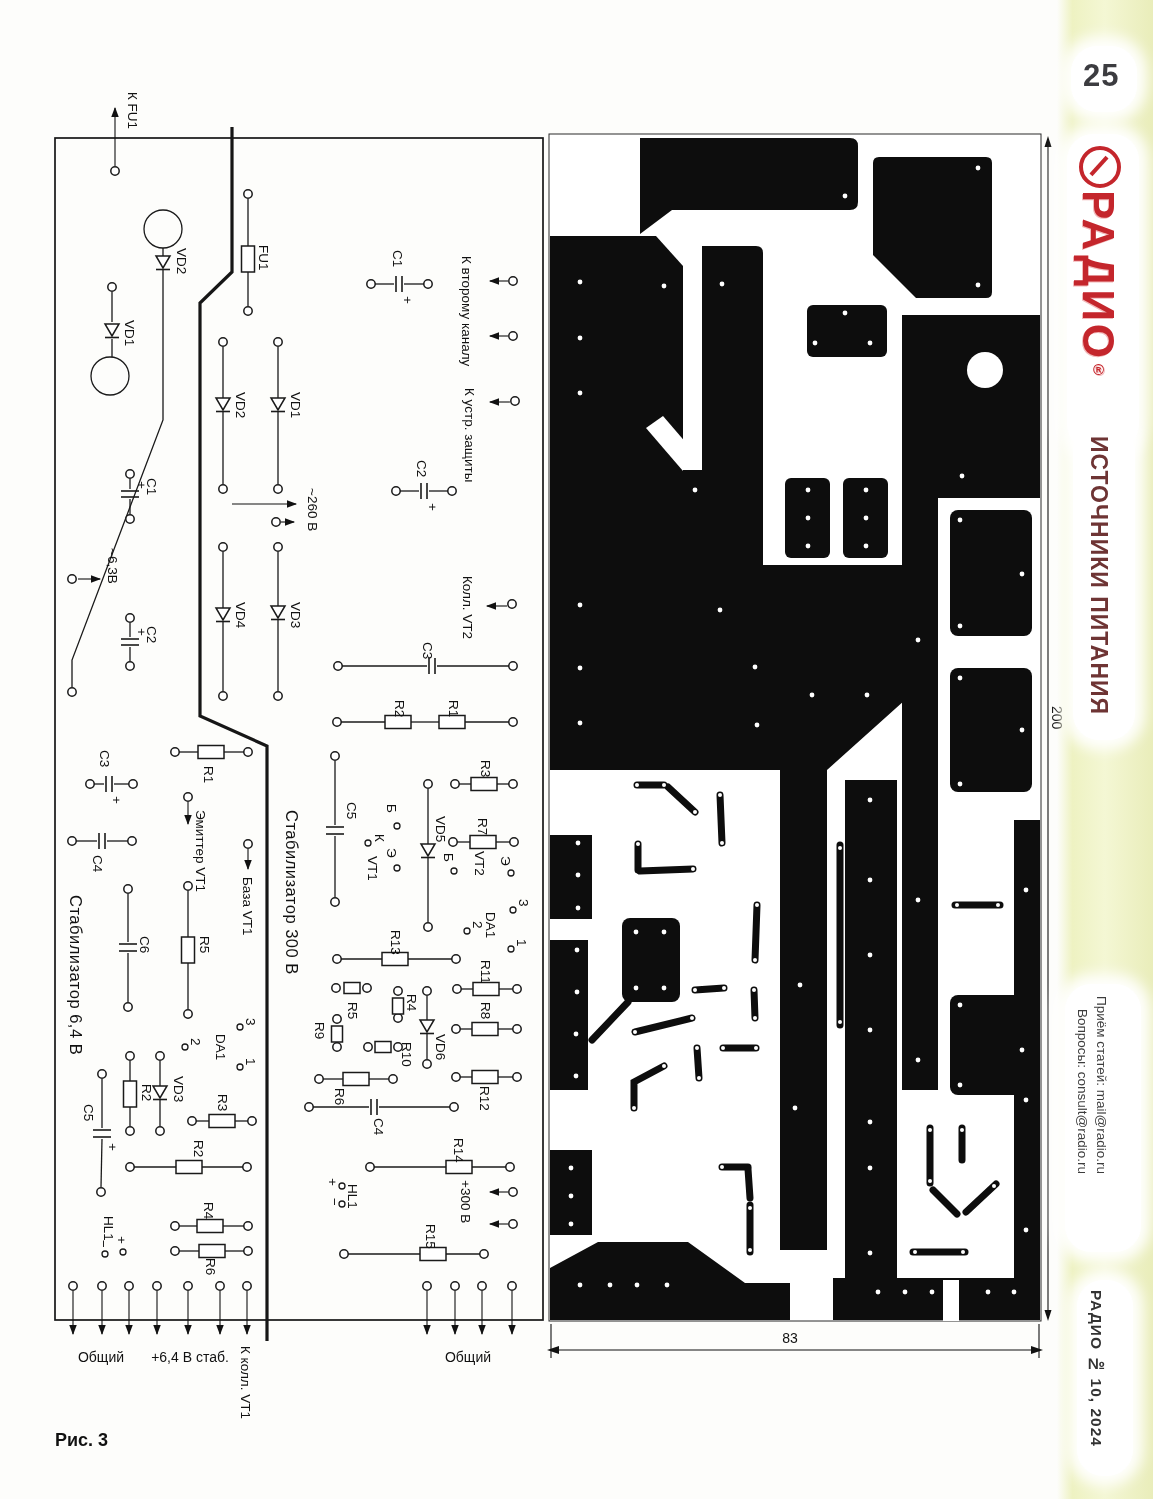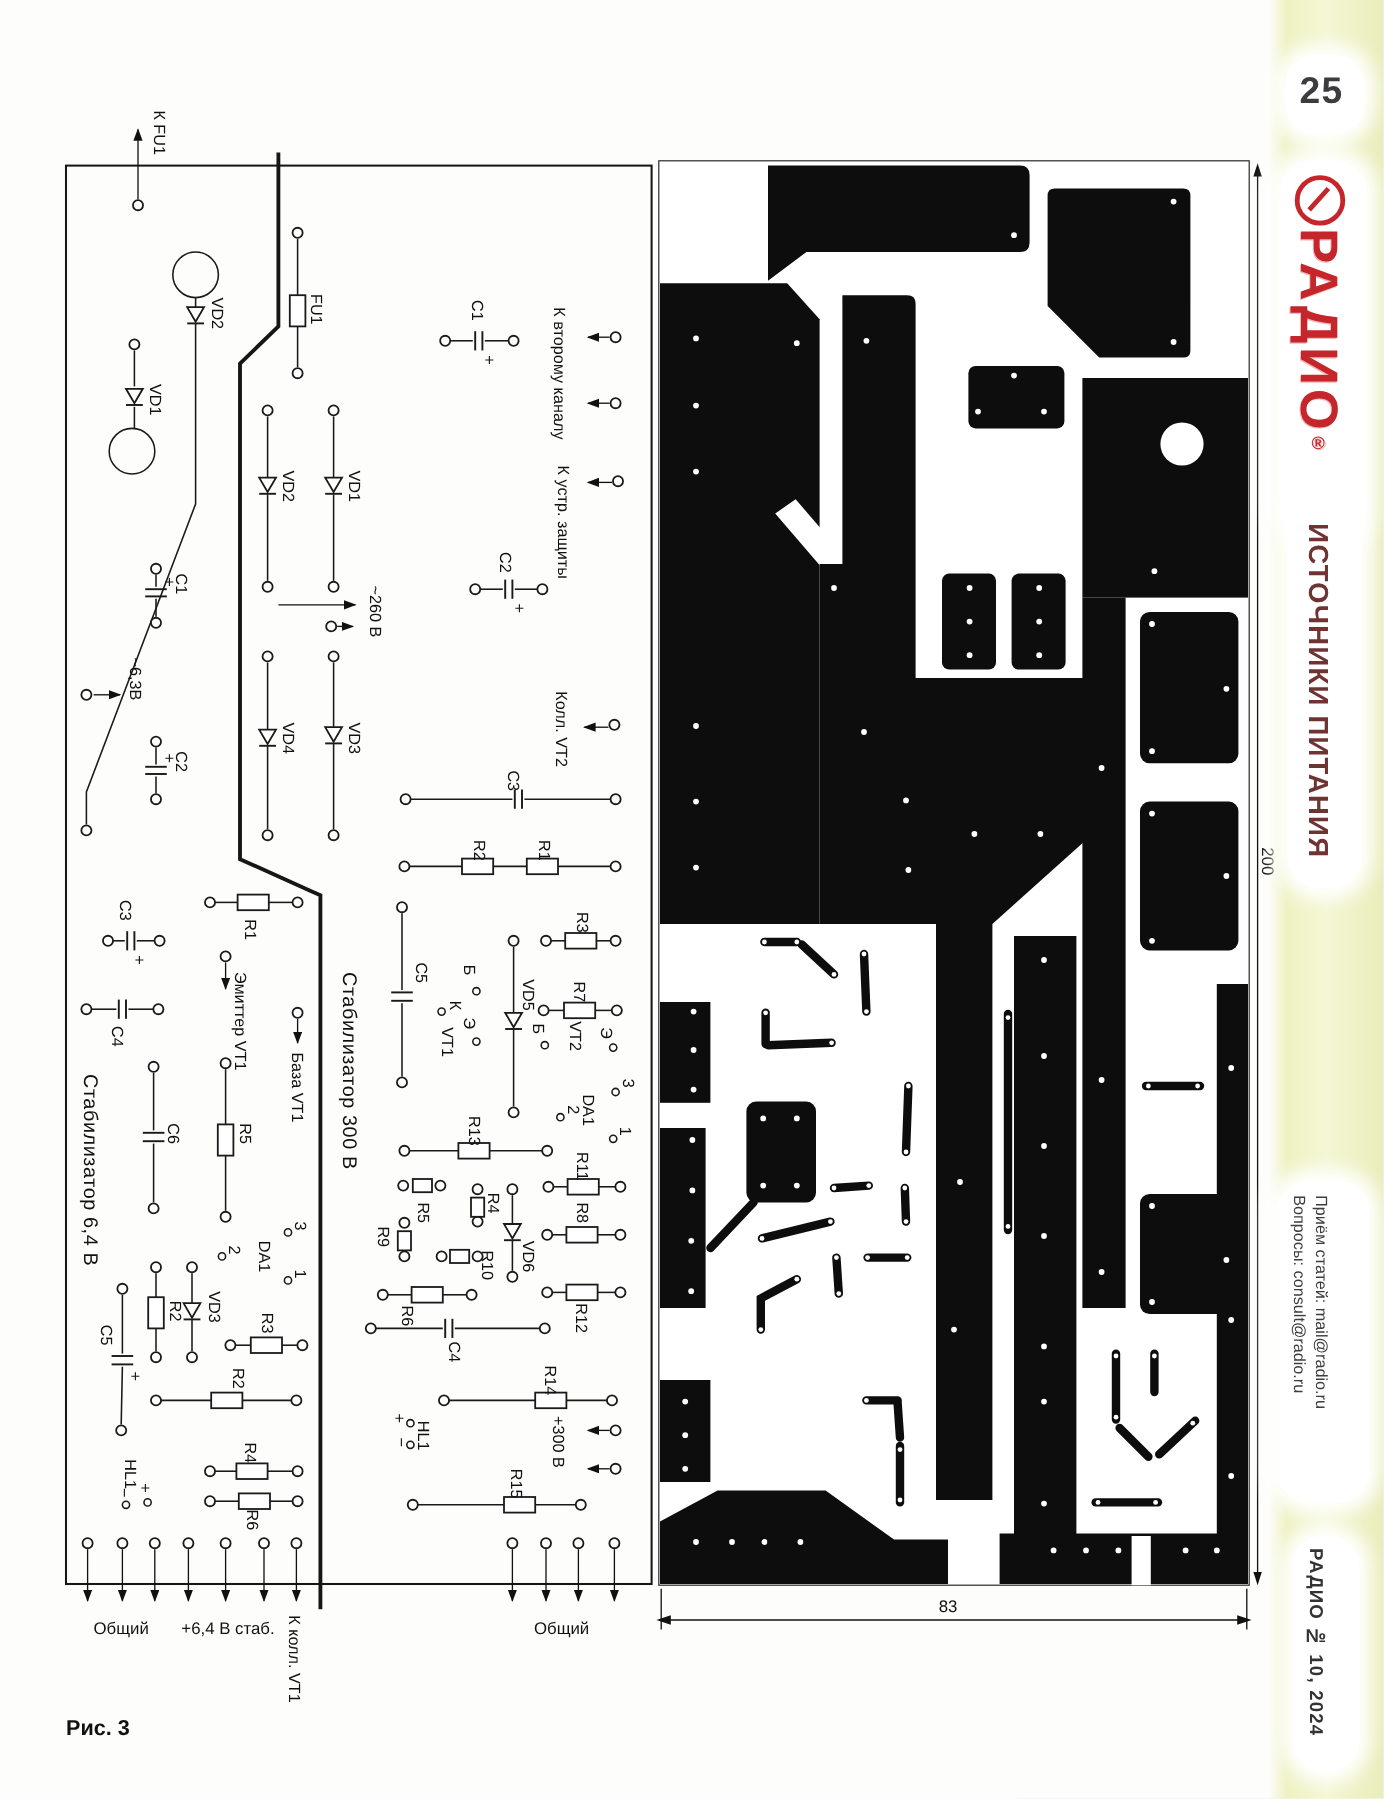--- a/index.html
+++ b/index.html
@@ -1,20 +1,20 @@
 <!DOCTYPE html>
 <html><head>
 <meta charset="utf-8">
 <style>
   html,body{margin:0;padding:0;background:#e8e8e8;}
   .page{position:relative;width:1153px;height:1499px;background:#fdfdfb;overflow:hidden;
         font-family:"Liberation Sans",sans-serif;}
   
   .strip{position:absolute;top:0;right:0;width:96px;height:1499px;
-         background:linear-gradient(90deg, rgba(242,246,206,0) 0%, #eef2c2 16%, #f4f7d4 50%, #e9edba 100%);}
+         background:linear-gradient(90deg, rgba(242,246,206,0) 0%, #eef2c2 16%, #f4f7d4 50%, #e9edba 100%);text-align:right;}
   .pill{position:absolute;background:#fff;border-radius:26px;box-shadow:0 0 14px 10px rgba(255,255,255,.95);}
   .vtext{writing-mode:vertical-rl;text-orientation:mixed;}
   .pagenum{position:absolute;left:26px;top:58px;font-weight:bold;font-size:31px;color:#3c3c40;letter-spacing:1px;}
   .logoicon{position:absolute;left:22px;top:146px;width:34px;height:34px;border:4px solid #c4262c;border-radius:50%;}
   .logoicon::after{content:"";position:absolute;left:4px;top:14px;width:24px;height:4px;background:#c4262c;transform:rotate(-48deg);}
   .logotext{position:absolute;left:16px;top:190px;font-weight:bold;font-size:44px;letter-spacing:3px;color:#c4262c;
             text-shadow:1px 1px 0 #f2b9ba;}
   .logoreg{font-size:15px;letter-spacing:0;}
   .sectiontitle{position:absolute;left:28px;top:436px;font-weight:bold;font-size:23px;color:#6e3434;letter-spacing:1px;}
   .contact{position:absolute;left:16px;top:996px;font-size:13.5px;color:#3d3d3d;line-height:19px;}

